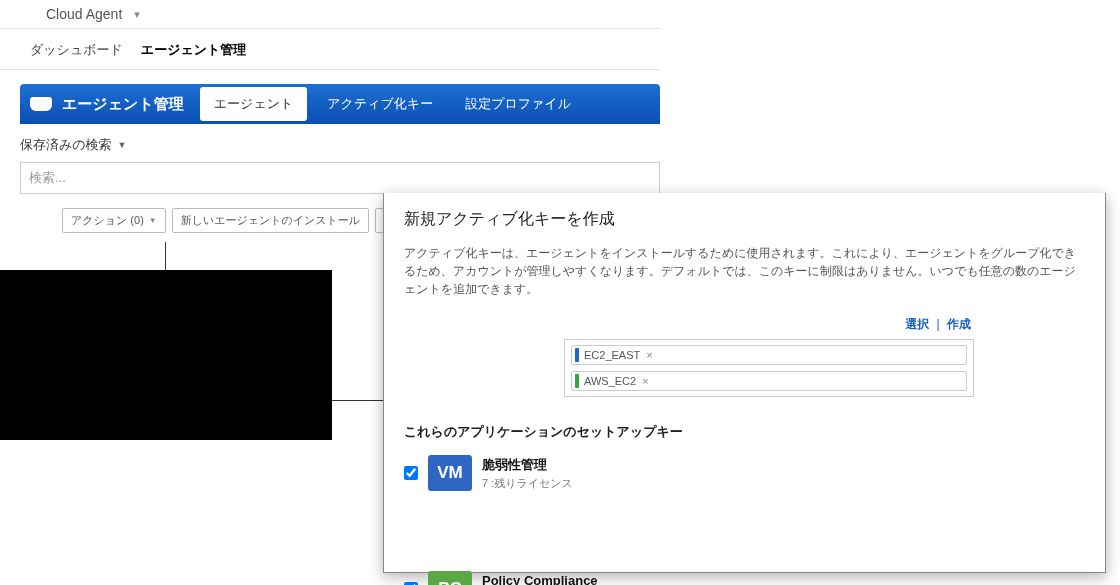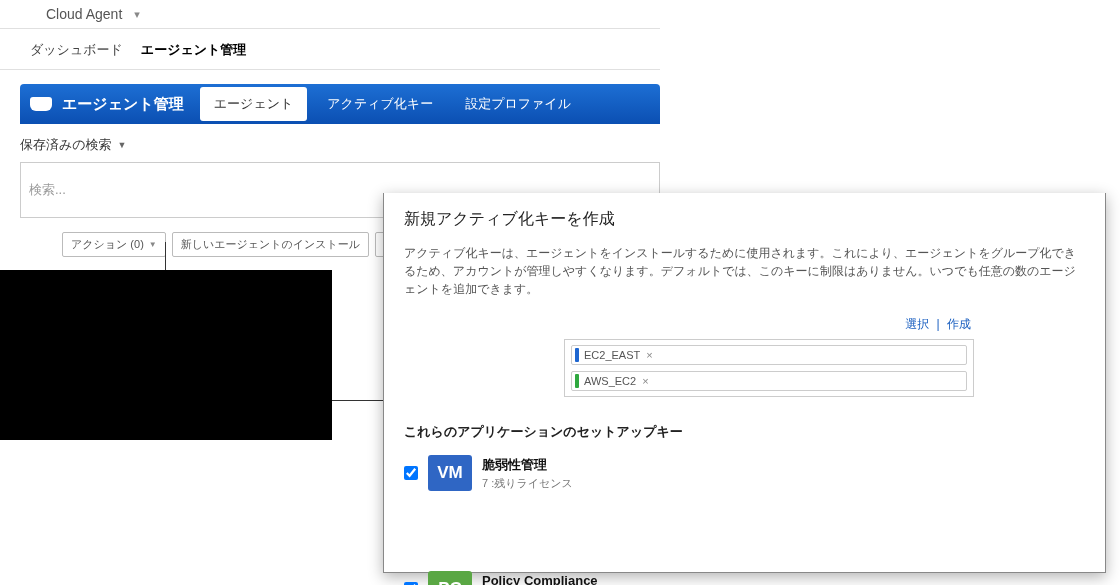--- a/index.html
+++ b/index.html
@@ -80,21 +80,21 @@
       display: flex;
       align-items: center;
     }
     .saved-search .dd { margin-left: 6px; font-size: 9px; color: #666; }
 
     
     .search-box {
       margin: 0 20px;
       width: 640px;
       border: 1px solid #ccc;
-      padding: 18px 8px;
+      padding: 6px 8px;
       color: #999;
       font-size: 13px;
       background: #fff;
     }
 
     
     .action-row {
       margin: 14px 20px 0 18px;
       display: flex;
       gap: 6px;
@@ -187,21 +187,21 @@
       font-size: 13px;
       max-width: 410px;
     }
 
     .select-create {
       text-align: right;
       padding-right: 114px;
       margin: 8px 0 6px 0;
       font-size: 12px;
     }
-    .select-create a { color: #1a5fc0; text-decoration: none; font-weight: normal; cursor: pointer; }
+    .select-create a { color: #1a5fc0; text-decoration: none; font-weight: bold; cursor: pointer; }
     .select-create .sep2 { color: #1a5fc0; margin: 0 4px; }
 
     .tags-row {
       margin-left: 160px;
       border: 1px solid #ccc;
       padding: 5px 6px;
       max-width: 410px;
       display: flex;
       gap: 6px;
       flex-direction: column;

